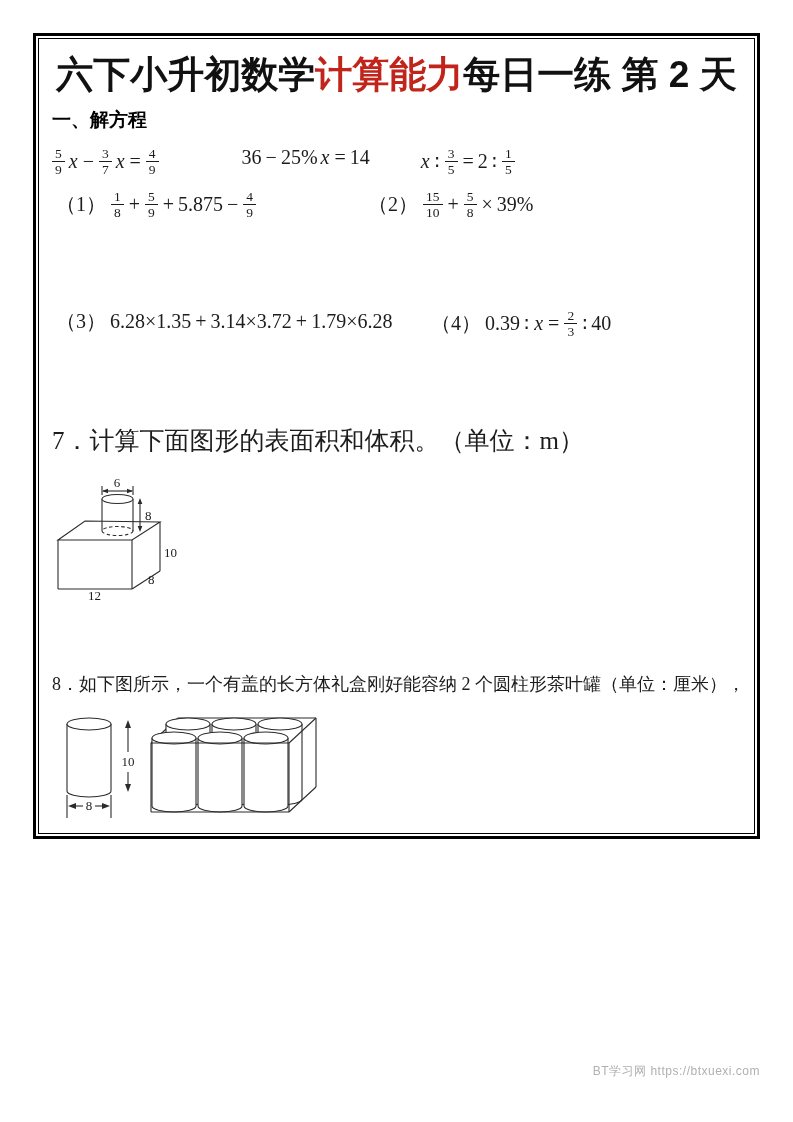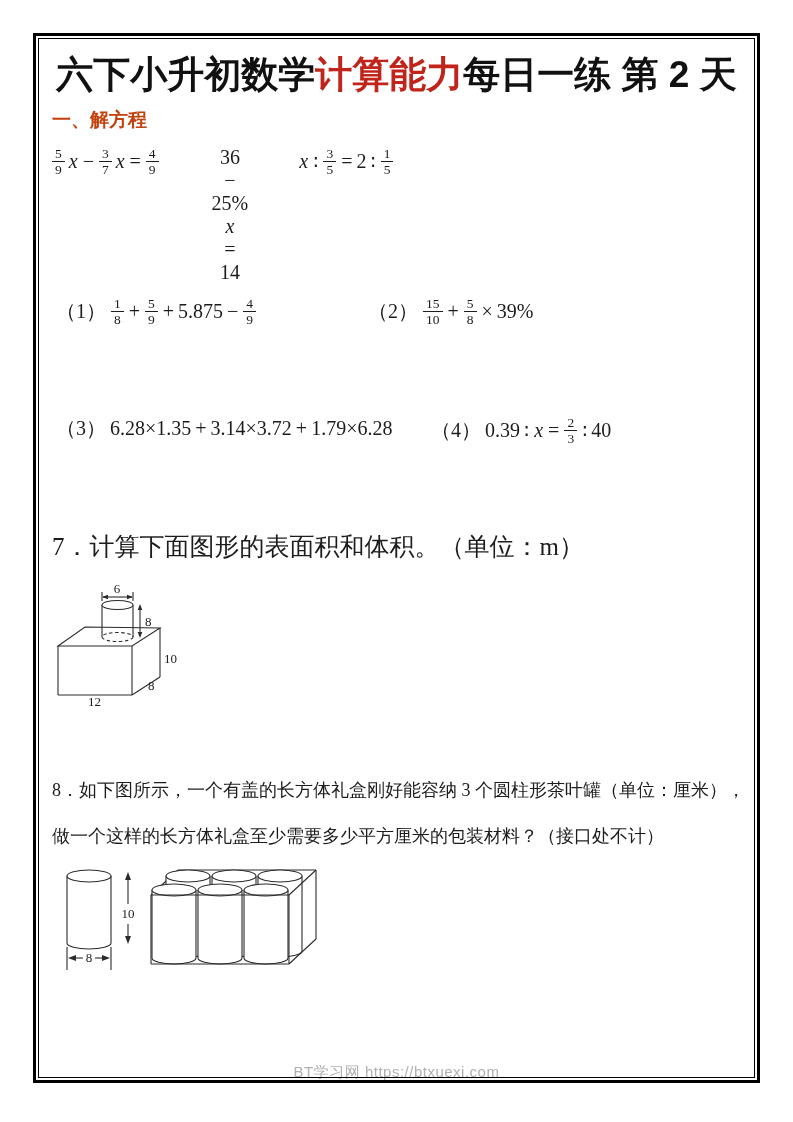--- a/index.html
+++ b/index.html
@@ -2,49 +2,49 @@
 <html><head>
 <meta charset="utf-8">
 <style>
   html,body{margin:0;padding:0;}
   body{
     width:793px;height:1122px;position:relative;background:#ffffff;
     font-family:"Liberation Serif",serif;color:#1c1c1c;overflow:hidden;
   }
   
   .footer-note{
-    position:absolute;top:1063px;left:33px;right:33px;text-align:center;
-    color:#b0b0b0;font-size:15px;font-family:"Liberation Sans",sans-serif;
+    position:absolute;top:1063px;left:33px;right:33px;text-align:right;
+    color:#b0b0b0;font-size:12px;font-family:"Liberation Sans",sans-serif;
     letter-spacing:.5px;
   }
   .frame-outer{
-    position:absolute;left:33px;top:33px;width:727px;height:1050px;
+    position:absolute;left:33px;top:33px;width:727px;height:806px;
     border:3px solid #000;box-sizing:border-box;padding:2px;background:transparent;
   }
   .frame-inner{
     border:1px solid #000;width:100%;height:100%;box-sizing:border-box;
     position:relative;padding:0 9px;background:transparent;
   }
   
   .doc-title{
     margin-top:13px;text-align:center;font-family:"Liberation Sans",sans-serif;
     font-size:37px;font-weight:800;line-height:1.22;white-space:nowrap;color:#111;
   }
   .doc-title .hl{color:#c0241b;}
   
   .sec-heading{
     font-family:"Liberation Sans",sans-serif;font-weight:700;font-size:19px;
-    color:#c2410c;padding-left:4px;line-height:1.2;
+    color:#000000;padding-left:4px;line-height:1.2;
   }
   .sec-heading.s1{margin-top:12px;}
   .sec-heading.s2{margin-top:90px;}
   
   .eq-row{display:flex;align-items:flex-start;margin-top:14px;padding-left:2px;}
   .eq{display:inline-flex;align-items:center;font-size:20px;white-space:nowrap;}
-  .eq-row .eq:nth-child(2){margin-left:50px;flex-direction:column;}
+  .eq-row .eq:nth-child(2){margin-left:80px;}
   .eq-row .eq:nth-child(3){margin-left:48px;}
   .prob-row{display:flex;align-items:flex-start;padding-left:8px;}
   .prob-row.r1{margin-top:12px;}
   .prob-row.r2{margin-top:88px;}
   .prob{display:inline-flex;align-items:center;font-size:20px;white-space:nowrap;}
   .prob-row.r1 .prob:first-child{width:312px;}
   .prob-row.r2 .prob:first-child{width:375px;}
   .prob .plabel{margin-right:3px;}
   .frac{display:inline-flex;flex-direction:column;align-items:center;
         font-size:13.5px;line-height:1.12;margin:0 2px;}
@@ -220,22 +220,21 @@
     <path class="ah" d="M90,37 l-2.3,6 h4.6 Z"></path>
     <path class="ah" d="M90,71 l-2.3,-6 h4.6 Z"></path>
     <text class="dim" x="95" y="59">8</text>
 
     <text class="dim" x="114" y="96">10</text>
     <text class="dim" x="98" y="123">8</text>
     <text class="dim" x="38" y="139">12</text>
   </svg>
 
   <div class="q8-text">
-    <div>8．如下图所示，一个有盖的长方体礼盒刚好能容纳 3 个圆柱形茶叶罐（单位：厘米），</div>
-    <div>做一个这样的长方体礼盒至少需要多少平方厘米的包装材料？（接口处不计）</div>
+    <div>8．如下图所示，一个有盖的长方体礼盒刚好能容纳 2 个圆柱形茶叶罐（单位：厘米），</div>
   </div>
 
   <svg class="fig8" width="300" height="135" viewBox="0 0 300 135">
 
     <line class="ln" x1="13" y1="13" x2="13" y2="80"></line>
     <line class="ln" x1="57" y1="13" x2="57" y2="80"></line>
     <path class="ln" d="M13,80 A22,6 0 0 0 57,80"></path>
     <ellipse class="lnf" cx="35" cy="13" rx="22" ry="6"></ellipse>
 
     <line class="ln" x1="74" y1="12" x2="74" y2="41"></line>

